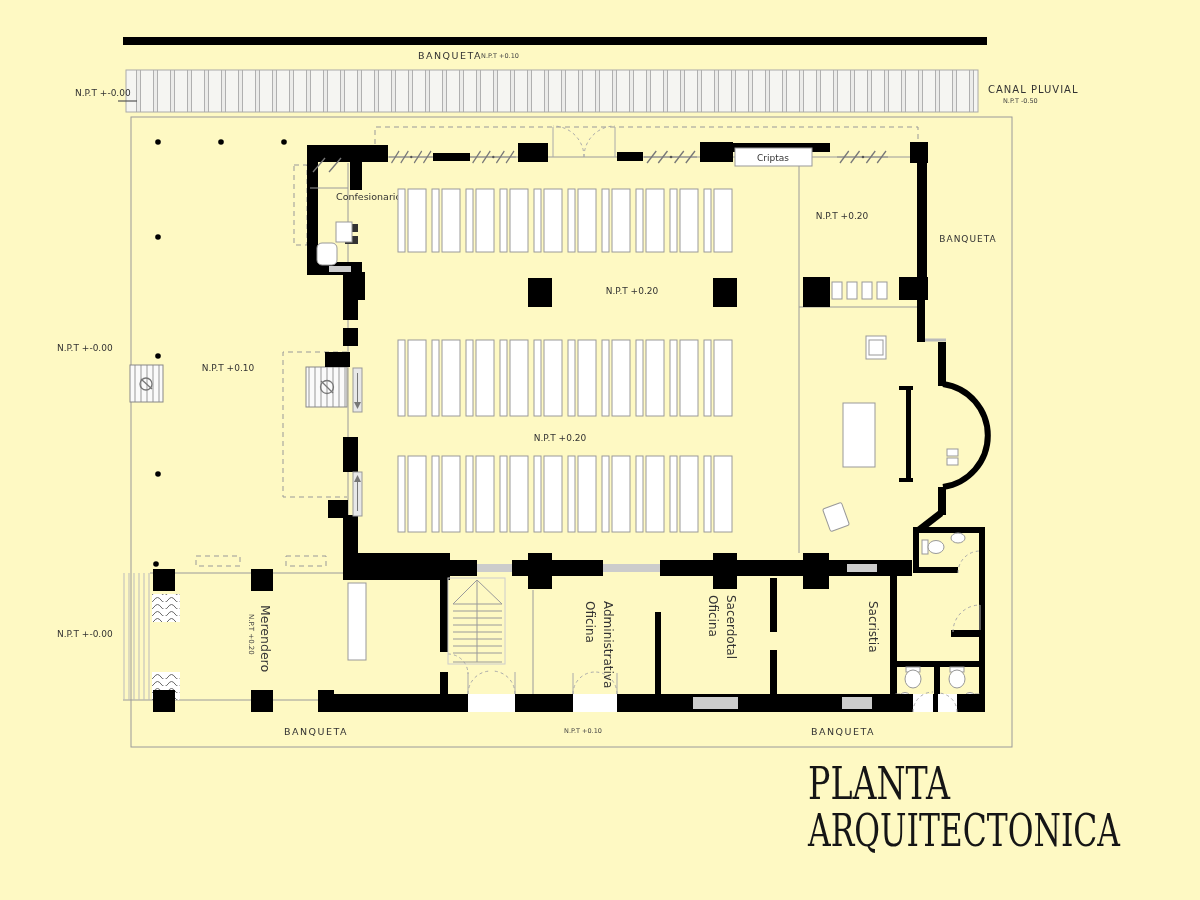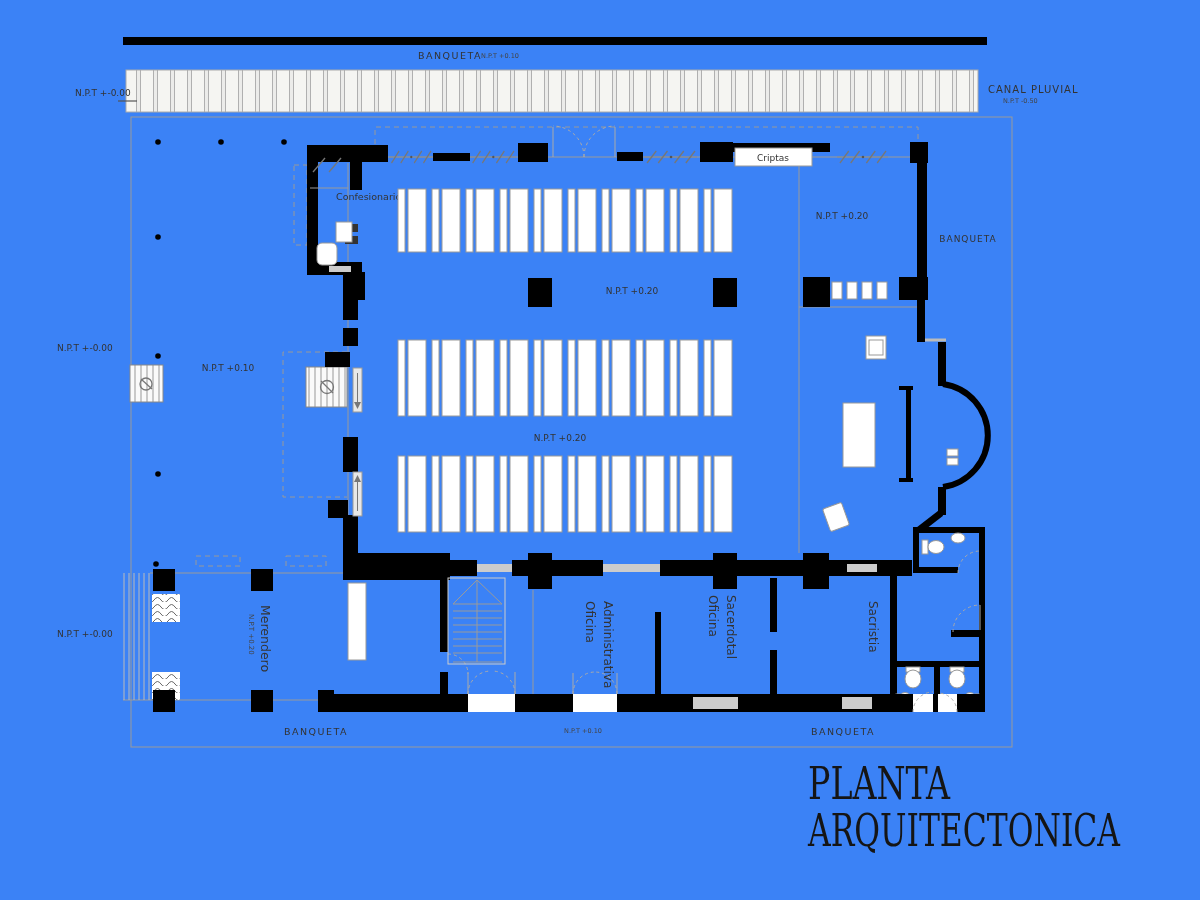--- a/index.html
+++ b/index.html
@@ -1,16 +1,16 @@
 <!DOCTYPE html>
 <html><head>
 <meta charset="utf-8">
 <style>
   html,body{margin:0;padding:0;background:#fff;}
-  .stage{position:relative;width:1200px;height:900px;background:#3b82f6;overflow:hidden;}
+  .stage{position:relative;width:1200px;height:900px;background:#fef9c3;overflow:hidden;}
   svg{display:block;}
   .wall{fill:#000;}
   .thin{stroke:#9a9a9a;stroke-width:1;fill:none;}
   .thin2{stroke:#777;stroke-width:1.3;fill:none;}
   .furn{fill:#fff;stroke:#999;stroke-width:1;}
   .dash{stroke:#999;stroke-width:1;fill:none;stroke-dasharray:5 4;}
   .darc{stroke:#aaa;stroke-width:1;fill:none;stroke-dasharray:3 3;}
   .sill{fill:#cccccc;}
   .pew{fill:#fff;stroke:#9a9a9a;stroke-width:1;}
   .lbl{font-family:"DejaVu Sans",sans-serif;fill:#333;}

